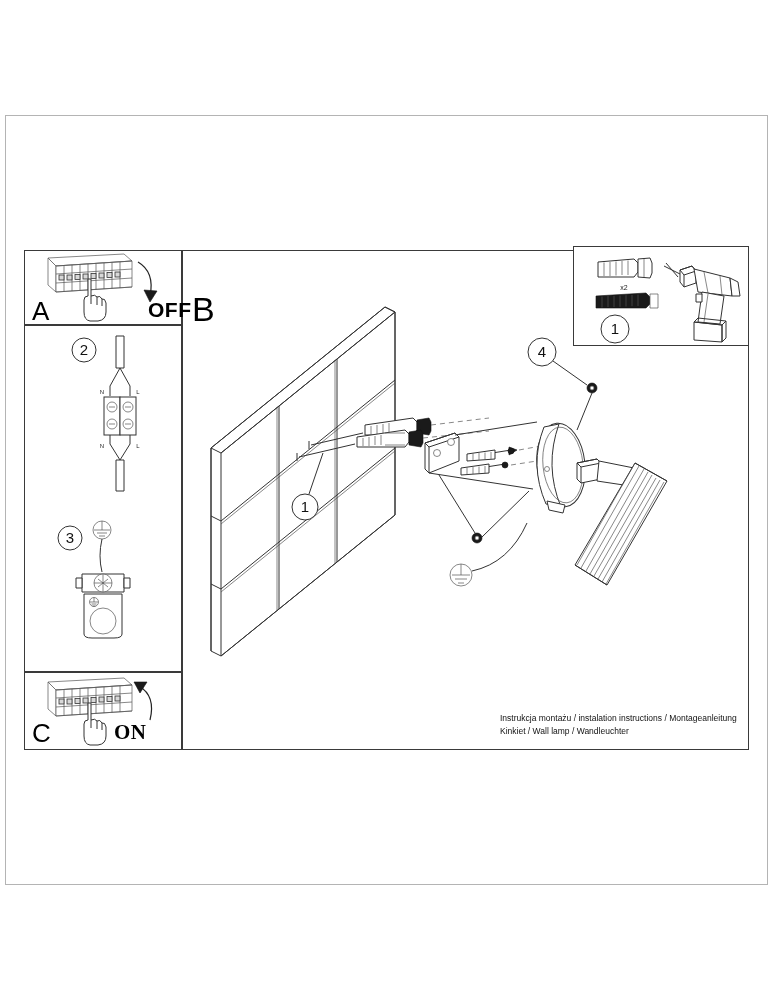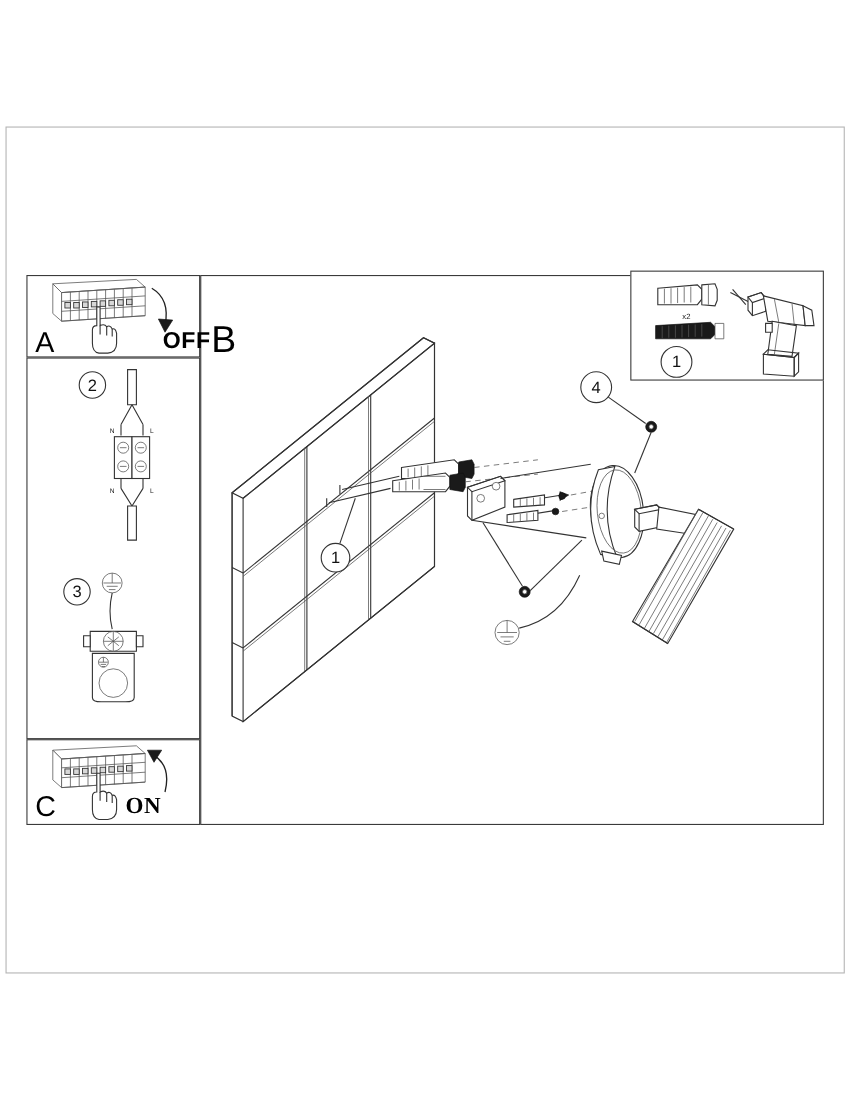--- a/index.html
+++ b/index.html
@@ -498,14 +498,18 @@
       <path class="ln-t" d="M128 42 L124 70"></path>
 
       <path class="fillw" d="M116 42 L122 42 L122 50 L116 50 Z"></path>
 
       <path class="fillw" d="M114 70 L142 73 L142 90 L114 88 Z"></path>
       <path class="ln" d="M114 70 L142 73 L146 69 L118 66 Z"></path>
       <path class="ln" d="M142 73 L146 69 L146 86 L142 90 Z"></path>
     </g>
   </svg>
 
+  <div class="caption">
+    <div>Instrukcja montażu / instalation instructions / Montageanleitung</div>
+    <div>Kinkiet / Wall lamp / Wandleuchter</div>
+  </div>
 
 </div>
 
 </body></html>

